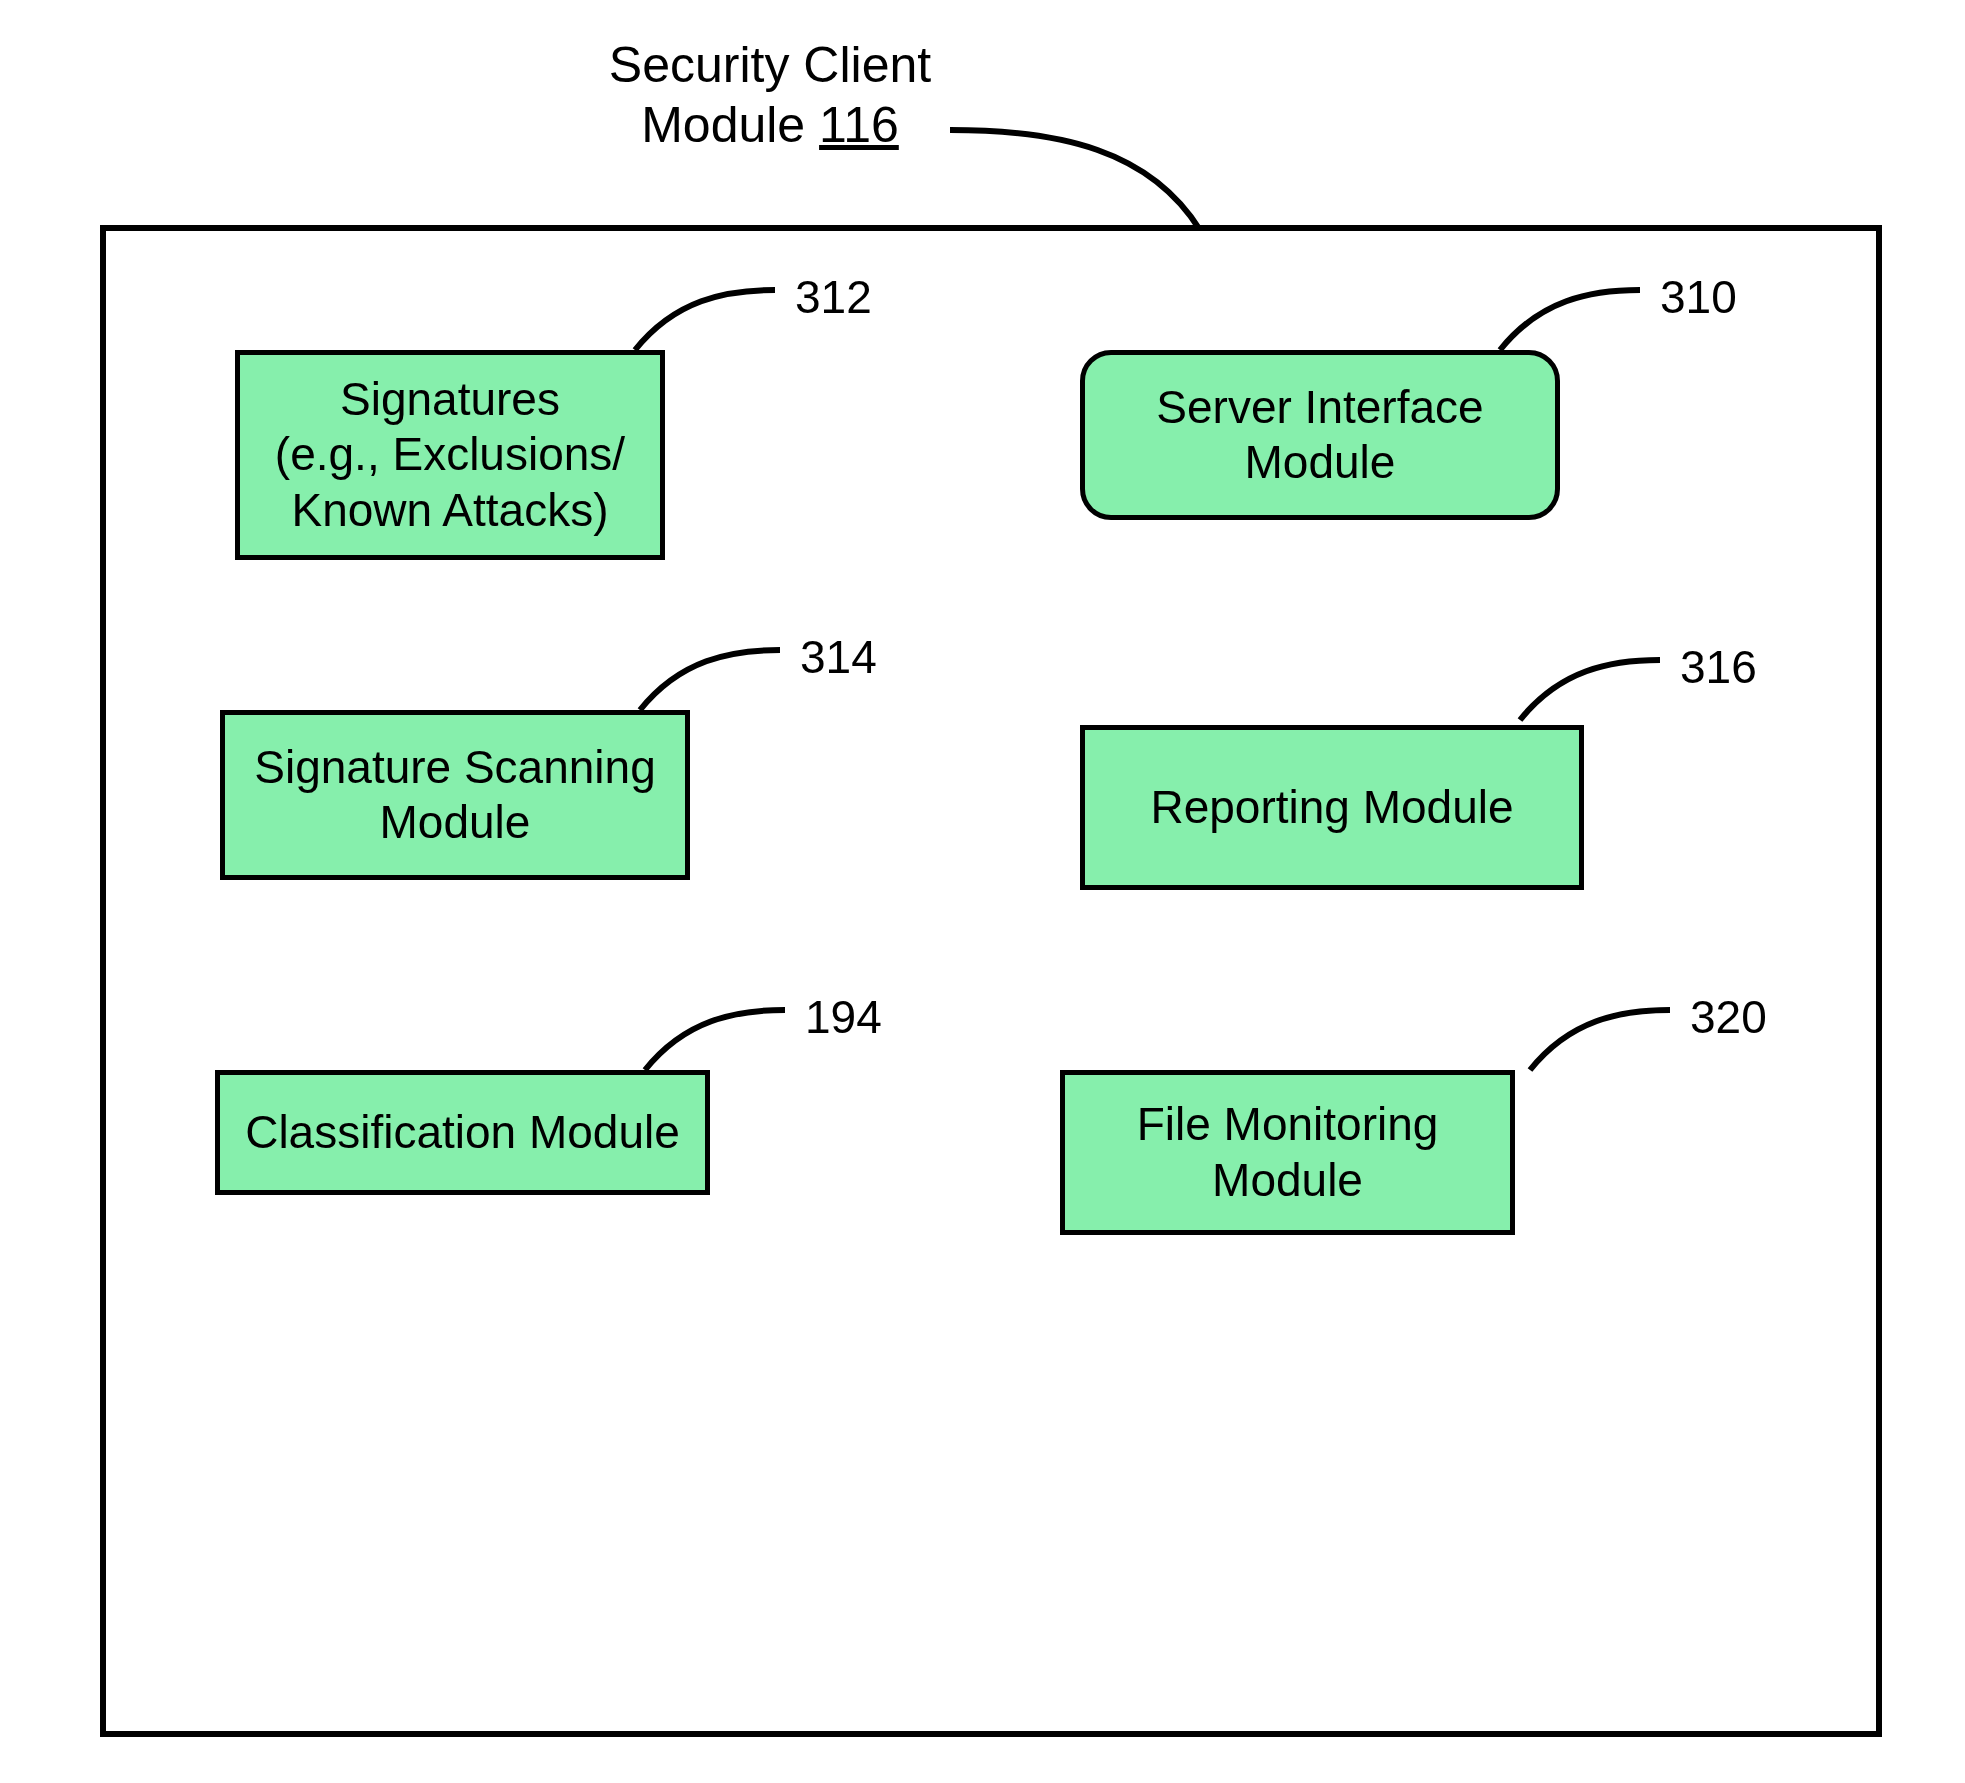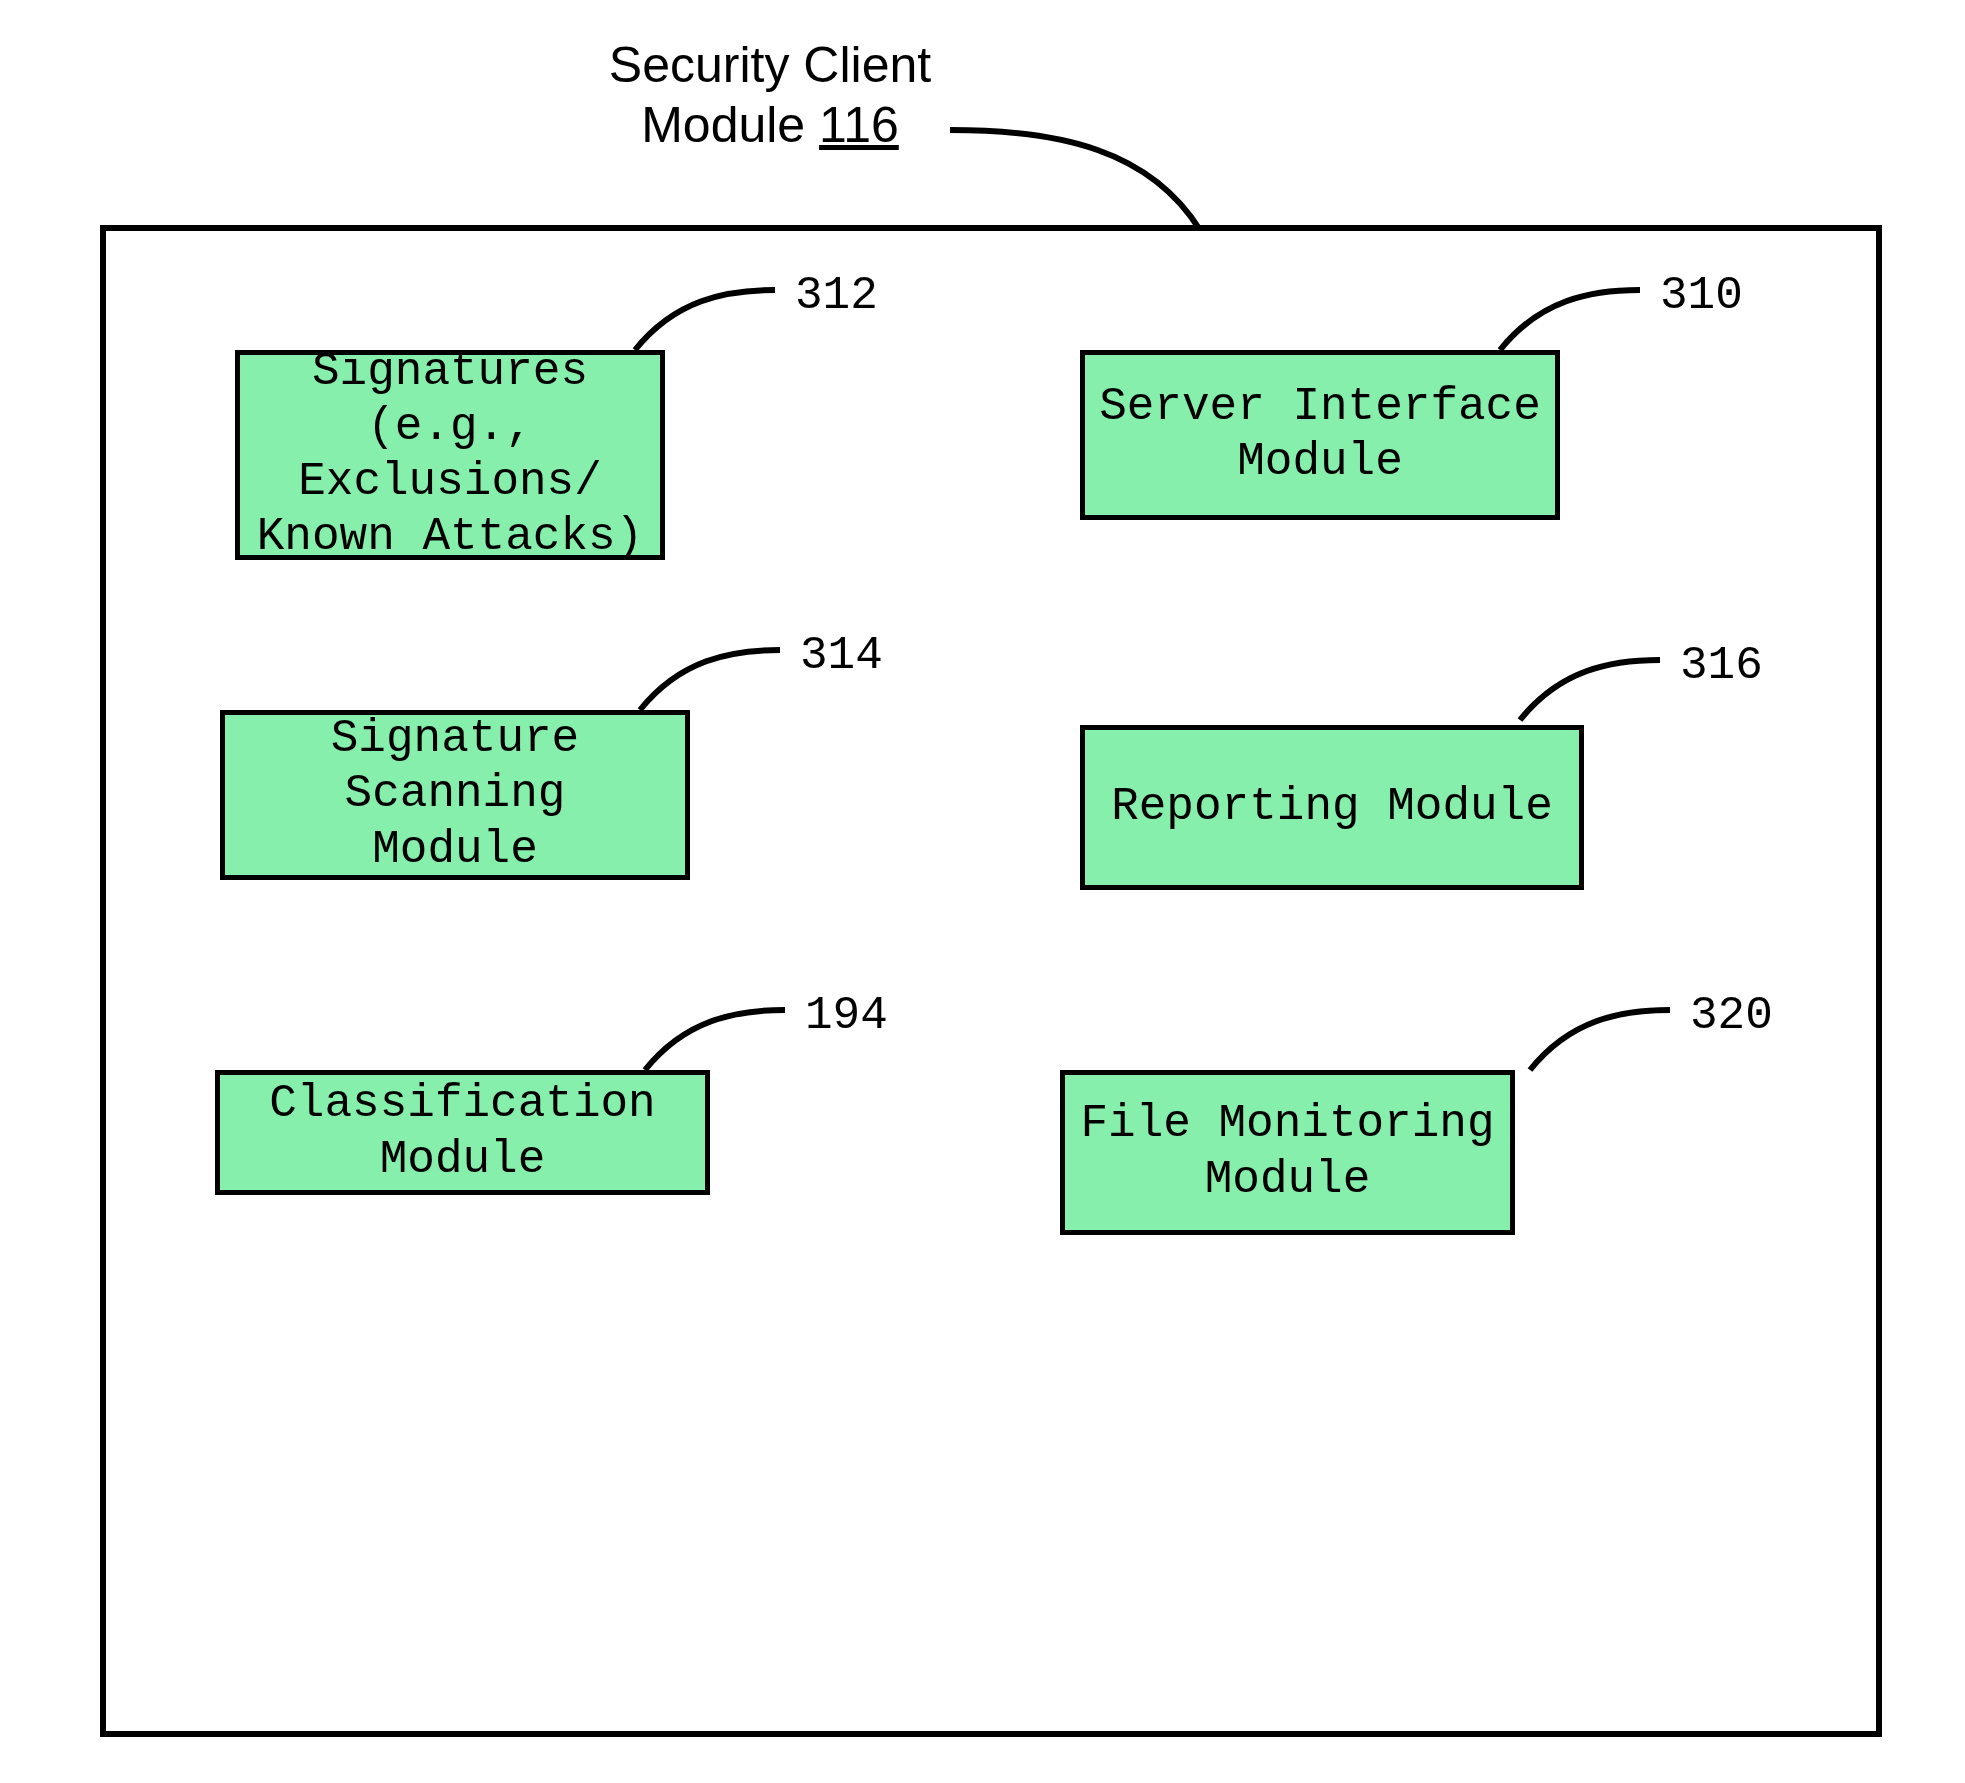--- a/index.html
+++ b/index.html
@@ -28,21 +28,20 @@
   .leader {
     position: absolute;
   }
   .container-box {
     position: absolute;
     border: 6px solid #000;
     background: #fff;
   }
   .module-wrap {
     position: absolute;
-    font-family: Liberation Mono, monospace;
   }
   .module-box {
     position: absolute;
     border: 5px solid #000;
     background: #86efac;
     display: flex;
     align-items: center;
     justify-content: center;
     text-align: center;
     font-size: 46px;
@@ -83,21 +82,21 @@
         <span>Known Attacks)</span>
       </div>
     </div>
   </div>
 
   <div class="module-wrap" style="left:1060px; top:280px; width:700px; height:300px;">
     <svg class="leader" style="left:430px; top:0px; width:160px; height:80px;" viewBox="0 0 160 80">
       <path d="M 10 70 C 50 20, 100 10, 150 10" stroke="#000" stroke-width="6" fill="none"></path>
     </svg>
     <div class="ref-label" style="left:600px; top:-10px;">310</div>
-    <div class="module-box" style="left:20px; top:70px; width:480px; height:170px;">
+    <div class="module-box" style="left:20px; top:70px; width:480px; height:170px;border-radius:31px;">
       <div>
         <span>Server Interface</span><br>
         <span>Module</span>
       </div>
     </div>
   </div>
 
   <div class="module-wrap" style="left:220px; top:640px; width:700px; height:300px;">
     <svg class="leader" style="left:410px; top:0px; width:160px; height:80px;" viewBox="0 0 160 80">
       <path d="M 10 70 C 50 20, 100 10, 150 10" stroke="#000" stroke-width="6" fill="none"></path>

